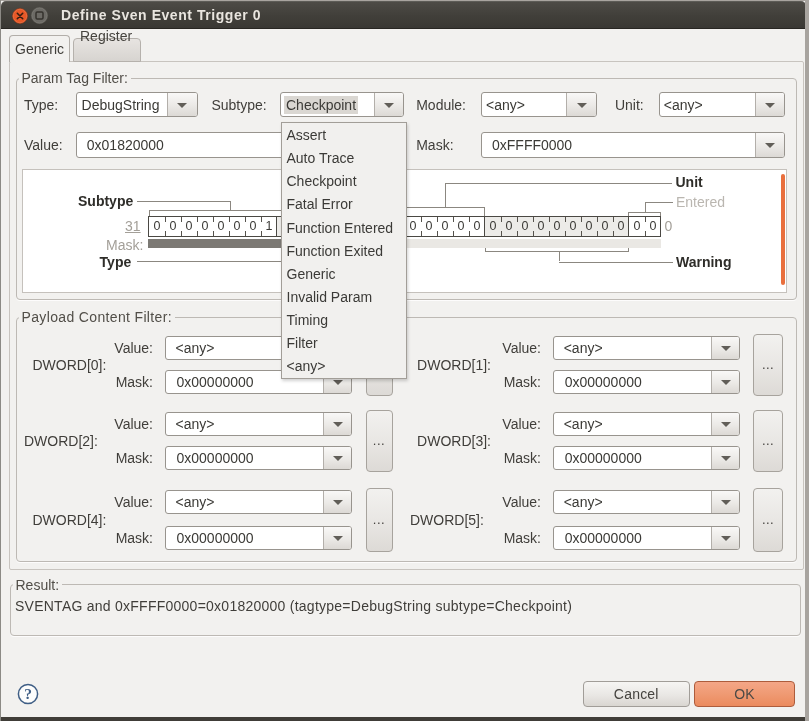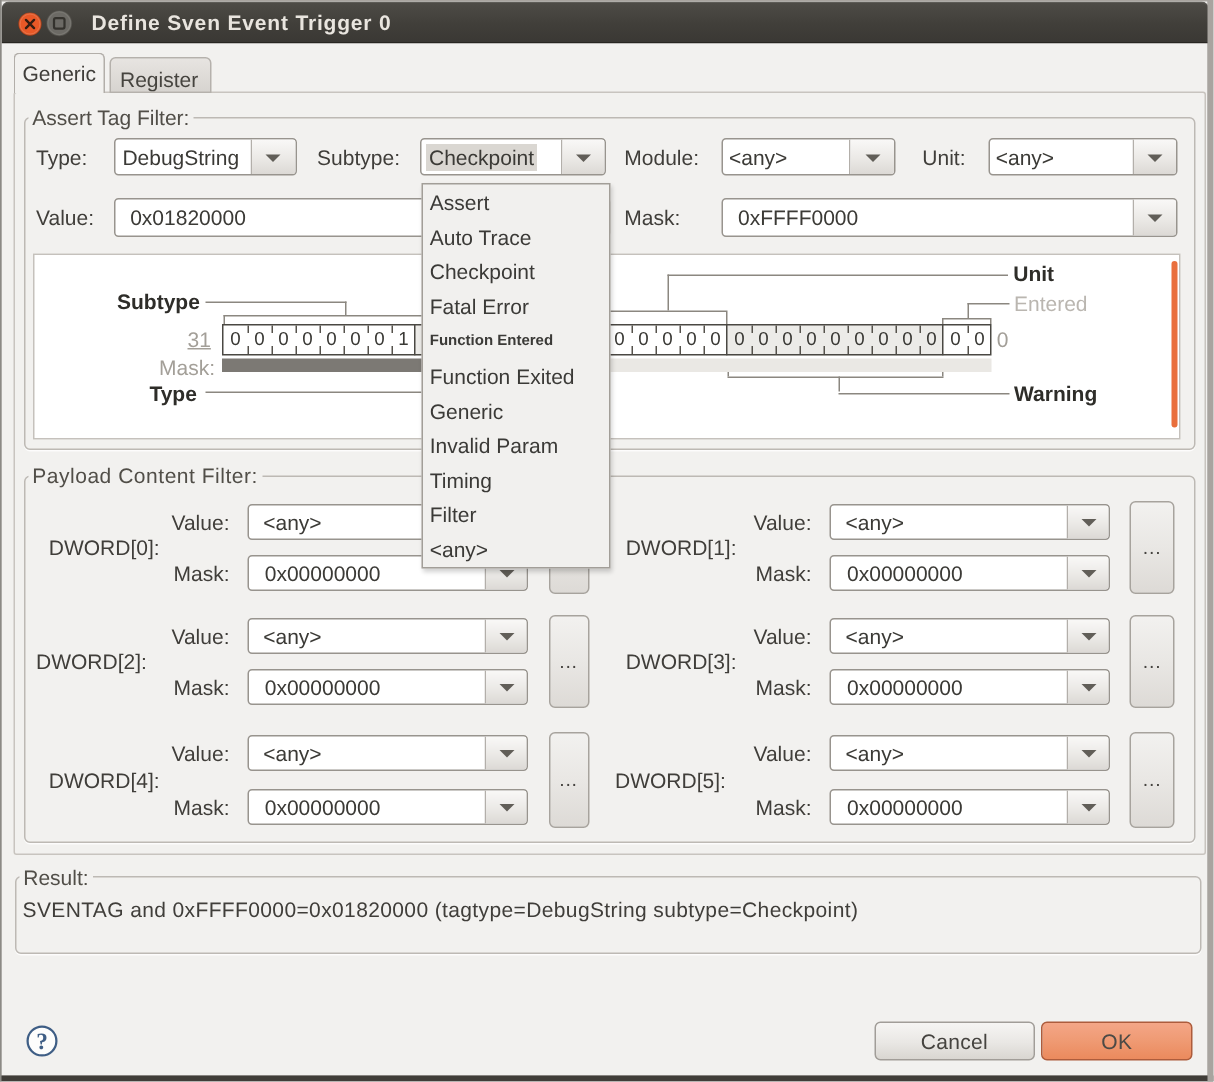--- a/index.html
+++ b/index.html
@@ -33,25 +33,25 @@
 <path d="M6.3 6.3 L11.7 11.7 M11.7 6.3 L6.3 11.7" stroke="#361d12" stroke-width="1.6" stroke-linecap="round"></path>
 </svg>
 <svg class="abs" style="left:30px;top:6px;" width="19" height="19" viewBox="0 0 19 19">
 <circle cx="9.5" cy="9.5" r="8.2" fill="#6c6a65" stroke="#514f4a" stroke-width="0.9"></circle>
 <circle cx="9.5" cy="9.5" r="7.6" fill="none" stroke="#7f7d78" stroke-width="1" opacity="0.7"></circle>
 <rect x="6" y="6" width="7" height="7" rx="1.2" fill="none" stroke="#34322d" stroke-width="1.5"></rect>
 </svg>
 <div class="abs" style="left:61px;top:6.5px;font-size:14px;font-weight:bold;letter-spacing:0.55px;color:#e9e5df;">Define Sven Event Trigger 0</div>
 <div class="abs" style="left:8.5px;top:61px;width:795px;height:509px;border:1px solid #c8c4bf;border-radius:2px;"></div>
 <div class="abs" style="left:72.5px;top:37.5px;width:68px;height:24px;background:linear-gradient(180deg,#e7e4e1,#d7d4d0);border:1px solid #b5b1ac;border-radius:4px 4px 0 0;"></div>
-<div class="lbl" style="left:80px;top:45px;color:#46443f;">Register</div>
+<div class="lbl" style="left:80px;top:28px;color:#46443f;">Register</div>
 <div class="abs" style="left:9px;top:35px;width:61px;height:27px;background:#f2f1ef;border:1px solid #b2aea9;border-bottom:none;border-radius:4px 4px 0 0;"></div>
 <div class="lbl" style="left:15px;top:40.5px;">Generic</div>
 <div class="frame" style="left:15.7px;top:77.8px;width:781.3px;height:222.7px;"></div>
-<div class="flabel" style="left:18.5px;top:71px;">Assert Tag Filter:</div>
+<div class="flabel" style="left:18.5px;top:71px;">Param Tag Filter:</div>
 <div class="lbl" style="left:24px;top:97px;">Type:</div>
 <div class="combo" style="left:75.6px;top:92px;width:122px;height:25px;">
     <div class="txt" style="left:5px;color:#3b3a36;">DebugString</div>
     <div class="cbtn" style="width:29px;">
       <div class="arr"></div>
     </div>
   </div>
 <div class="lbl" style="left:211.4px;top:97px;">Subtype:</div>
 <div class="combo" style="left:280px;top:92px;width:124.3px;height:25px;">
     <div class="txt" style="left:5px;">
@@ -294,19 +294,19 @@
 <div class="dots" style="left:583px;top:681px;width:106.5px;height:26px;font-size:14px;letter-spacing:0.2px;background:linear-gradient(180deg,#f6f5f3 0%,#e9e7e4 55%,#d9d6d1 100%);border-color:#a19d98;">Cancel</div>
 <div class="dots" style="left:694px;top:681px;width:101px;height:26px;font-size:14px;letter-spacing:0.2px;background:linear-gradient(180deg,#f4a687 0%,#ef9a73 50%,#eb8a5d 100%);border-color:#ad5c3c;color:#4c4a46;">OK</div>
 <div class="abs" style="left:0;top:717px;width:809px;height:4px;background:#403d38;"></div>
 <div class="abs" style="left:805px;top:0;width:4px;height:721px;background:#a8a49f;"></div>
 <div class="abs" style="left:0;top:0;width:1px;height:721px;background:#8c8a85;"></div>
 <div class="abs" style="left:280.5px;top:122.4px;width:126.3px;height:256.6px;background:#f1f0ee;border:1px solid #a29e98;box-shadow:1px 2px 3px rgba(0,0,0,0.18);z-index:50;">
 <div class="abs" style="left:5px;top:0.0px;height:23.145454545454545px;font-size:14px;color:#3b3a37;display:flex;align-items:center;white-space:nowrap;">Assert</div>
 <div class="abs" style="left:5px;top:23.145454545454545px;height:23.145454545454545px;font-size:14px;color:#3b3a37;display:flex;align-items:center;white-space:nowrap;">Auto Trace</div>
 <div class="abs" style="left:5px;top:46.29090909090909px;height:23.145454545454545px;font-size:14px;color:#3b3a37;display:flex;align-items:center;white-space:nowrap;">Checkpoint</div>
 <div class="abs" style="left:5px;top:69.43636363636364px;height:23.145454545454545px;font-size:14px;color:#3b3a37;display:flex;align-items:center;white-space:nowrap;">Fatal Error</div>
-<div class="abs" style="left:5px;top:92.58181818181818px;height:23.145454545454545px;font-size:10px;color:#3b3a37;display:flex;align-items:center;white-space:nowrap;font-weight:bold;">Function Entered</div>
+<div class="abs" style="left:5px;top:92.58181818181818px;height:23.145454545454545px;font-size:14px;color:#3b3a37;display:flex;align-items:center;white-space:nowrap;">Function Entered</div>
 <div class="abs" style="left:5px;top:115.72727272727272px;height:23.145454545454545px;font-size:14px;color:#3b3a37;display:flex;align-items:center;white-space:nowrap;">Function Exited</div>
 <div class="abs" style="left:5px;top:138.87272727272727px;height:23.145454545454545px;font-size:14px;color:#3b3a37;display:flex;align-items:center;white-space:nowrap;">Generic</div>
 <div class="abs" style="left:5px;top:162.0181818181818px;height:23.145454545454545px;font-size:14px;color:#3b3a37;display:flex;align-items:center;white-space:nowrap;">Invalid Param</div>
 <div class="abs" style="left:5px;top:185.16363636363636px;height:23.145454545454545px;font-size:14px;color:#3b3a37;display:flex;align-items:center;white-space:nowrap;">Timing</div>
 <div class="abs" style="left:5px;top:208.3090909090909px;height:23.145454545454545px;font-size:14px;color:#3b3a37;display:flex;align-items:center;white-space:nowrap;">Filter</div>
 <div class="abs" style="left:5px;top:231.45454545454544px;height:23.145454545454545px;font-size:14px;color:#3b3a37;display:flex;align-items:center;white-space:nowrap;">&lt;any&gt;</div>
 </div>
 </body></html>

